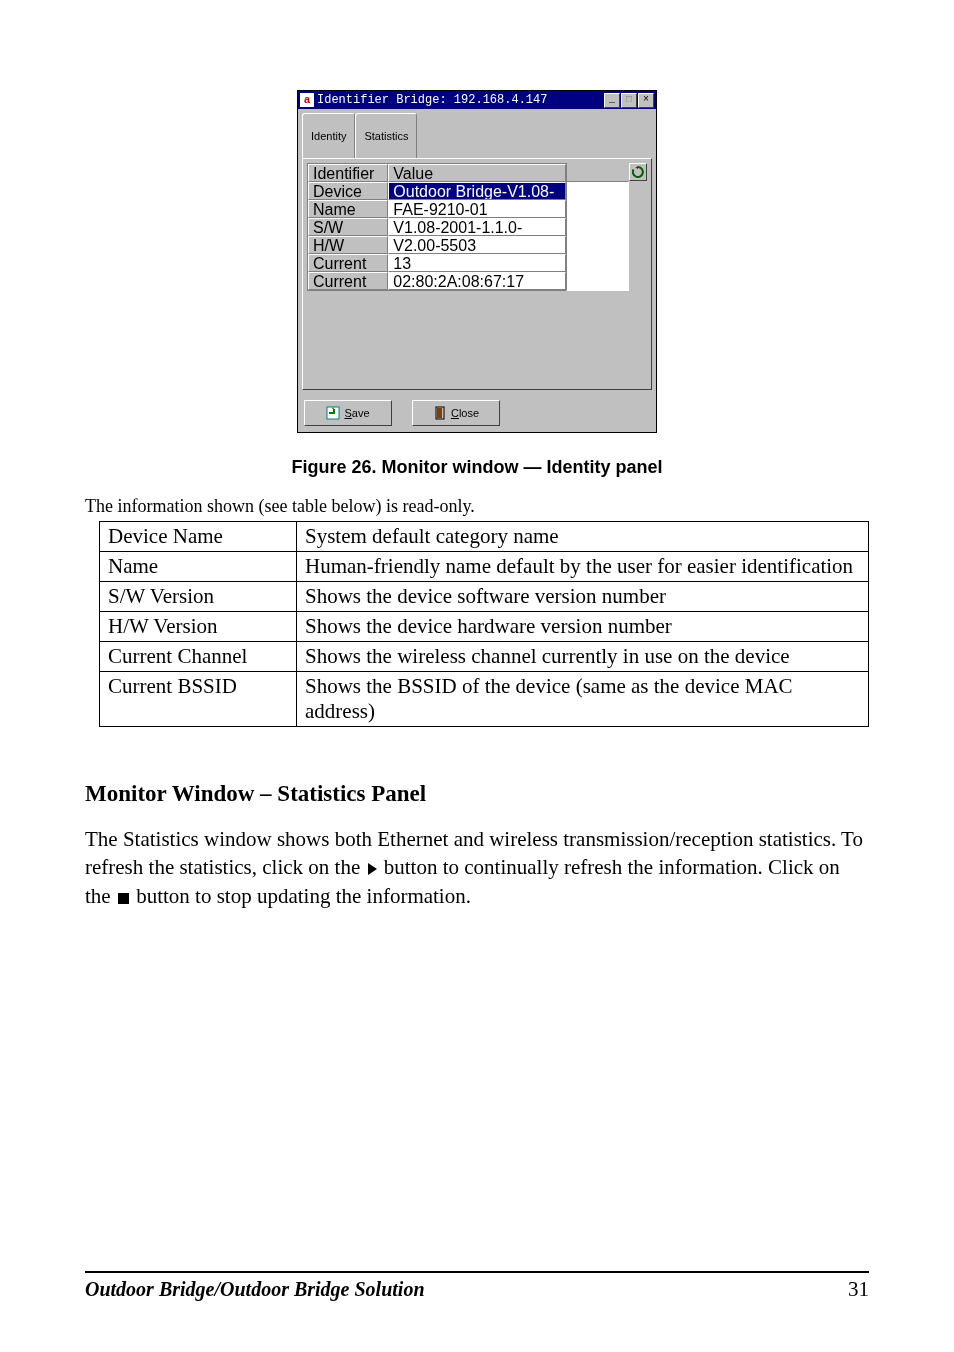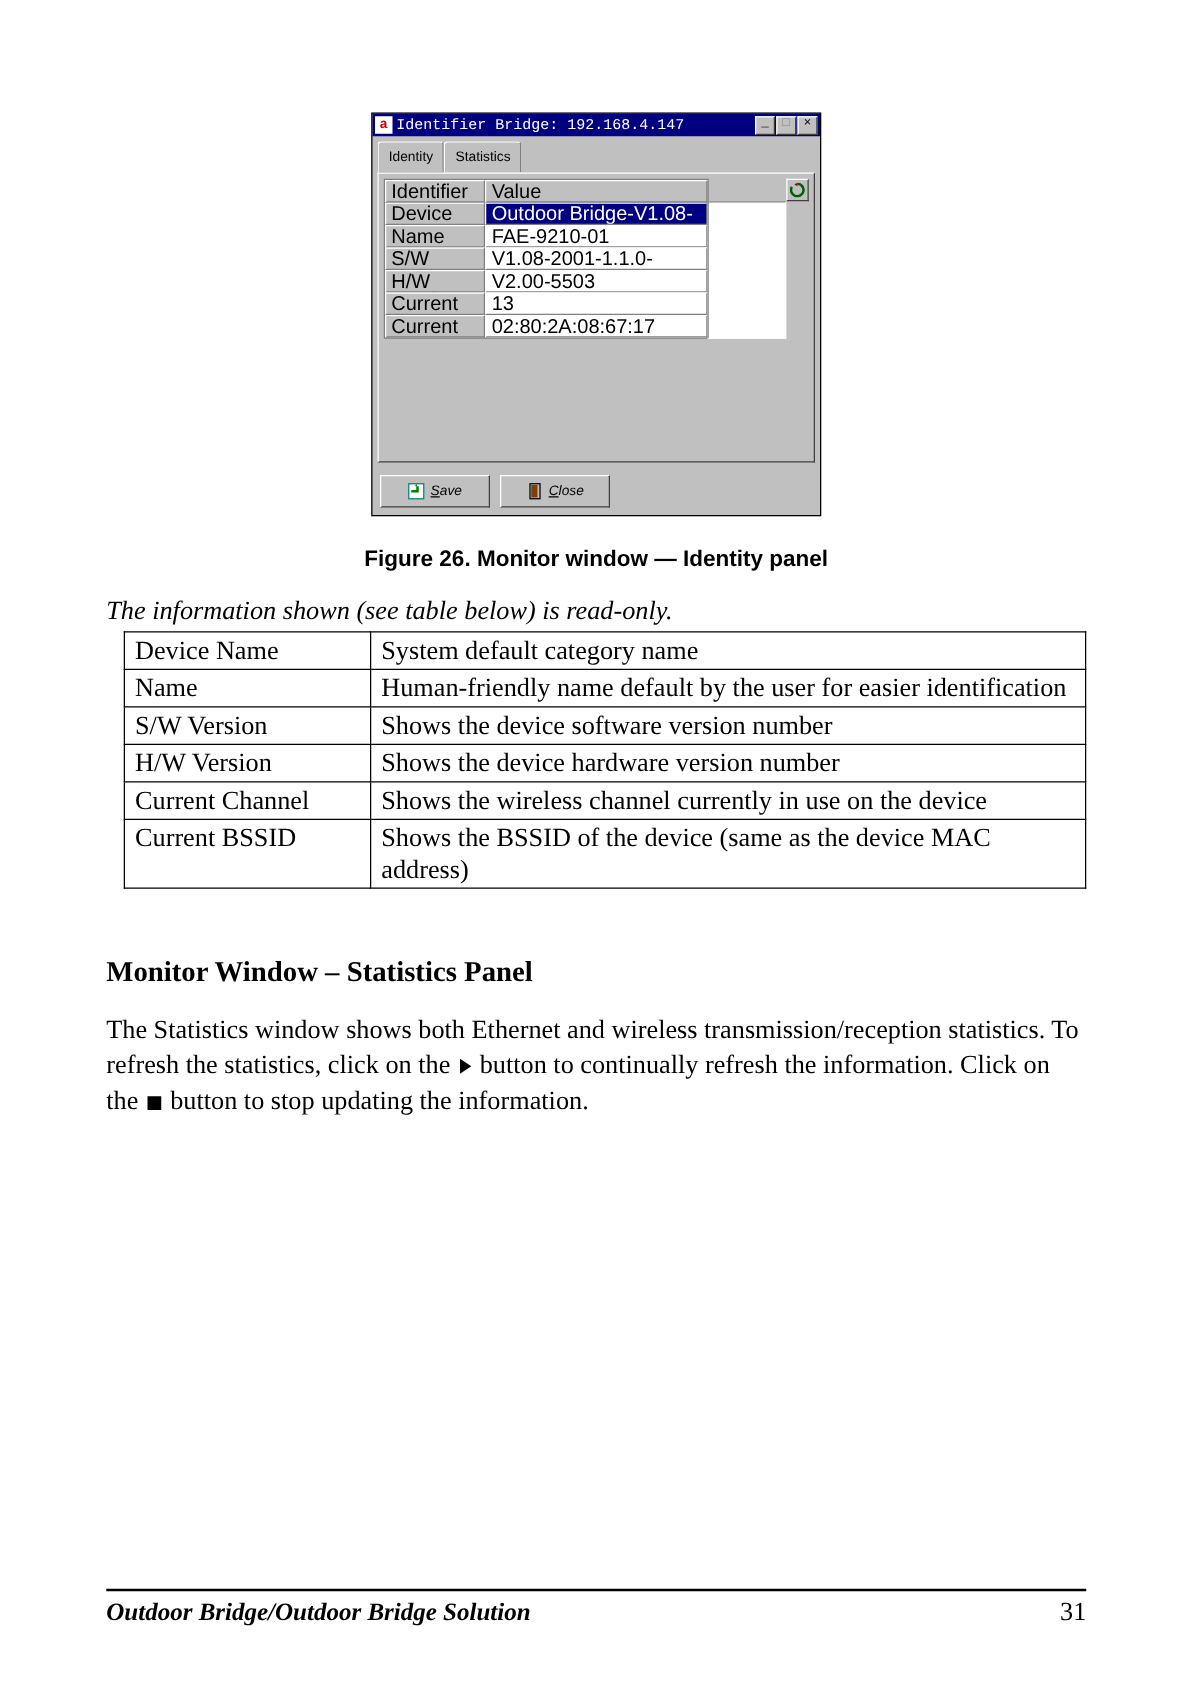--- a/index.html
+++ b/index.html
@@ -61,21 +61,21 @@
     line-height: 11px;
     text-align: center;
     color: #000;
   }
   .winbtn.disabled { color: #808080; }
   .tabs {
     padding: 4px 4px 0 4px;
   }
   .tab {
     display: inline-block;
-    padding: 6px 8px;
+    padding: 16px 8px;
     background: #c0c0c0;
     border: 1px solid #fff;
     border-bottom: none;
     border-right-color: #808080;
     border-top-left-radius: 3px;
     border-top-right-radius: 3px;
     font-size: 11px;
     position: relative;
   }
   .tab.inactive {
@@ -145,22 +145,21 @@
     right: 22px;
     height: 108px;
     background: #fff;
     border: 1px solid #808080;
     border-right-color: #fff;
     border-bottom-color: #fff;
   }
   .button-row {
     padding: 6px;
     display: flex;
-    gap: 8px;
-    font-style: italic;
+    gap: 20px;
   }
   .btn {
     width: 86px;
     height: 24px;
     background: #c0c0c0;
     border: 1px solid #fff;
     border-right-color: #404040;
     border-bottom-color: #404040;
     display: inline-flex;
     align-items: center;
@@ -173,23 +172,22 @@
 
   .caption {
     text-align: center;
     font-family: Arial, Helvetica, sans-serif;
     font-weight: bold;
     font-size: 18px;
     margin: 24px 0 18px 0;
   }
 
   .intro {
-    font-size: 21px;
+    font-size: 18px;
     margin: 16px 0 4px 0;
-    font-style: italic;
   }
 
   table.info {
     border-collapse: collapse;
     width: 100%;
     font-size: 21px;
     margin-left: 14px;
     width: calc(100% - 14px);
   }
   table.info td {

